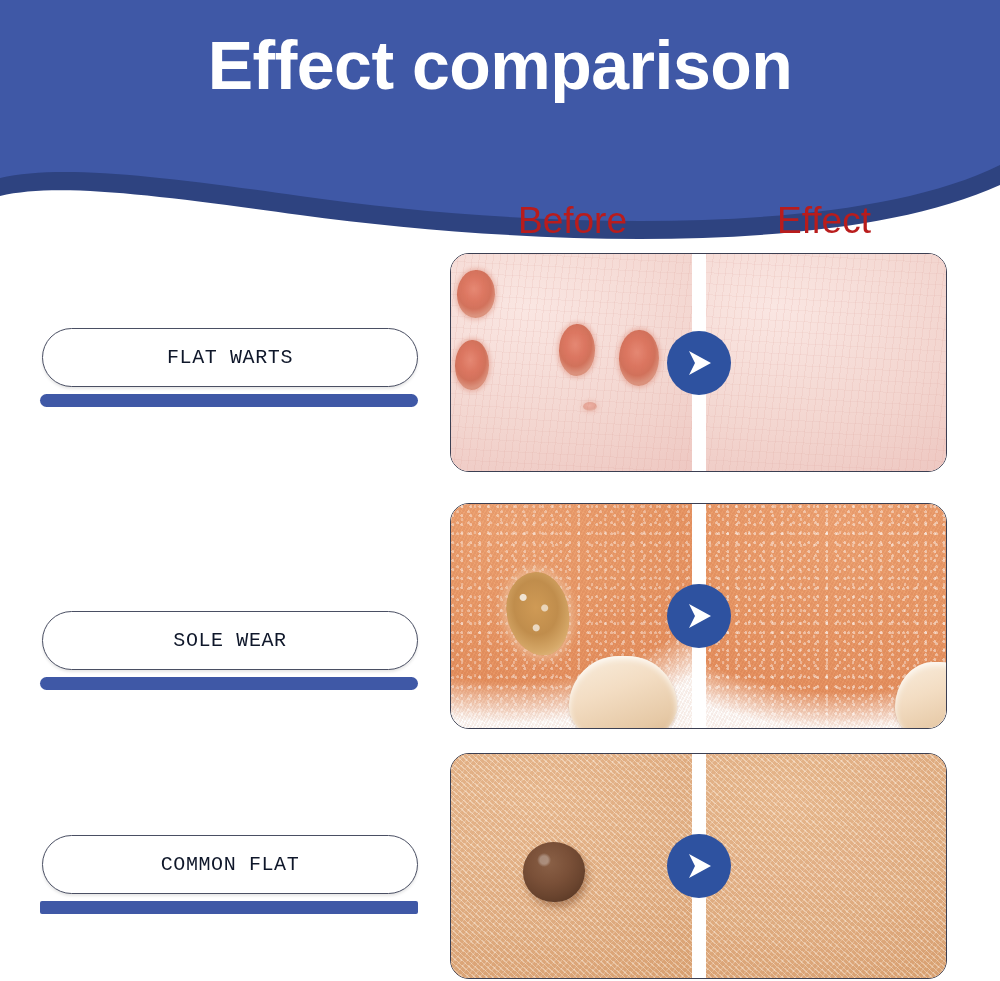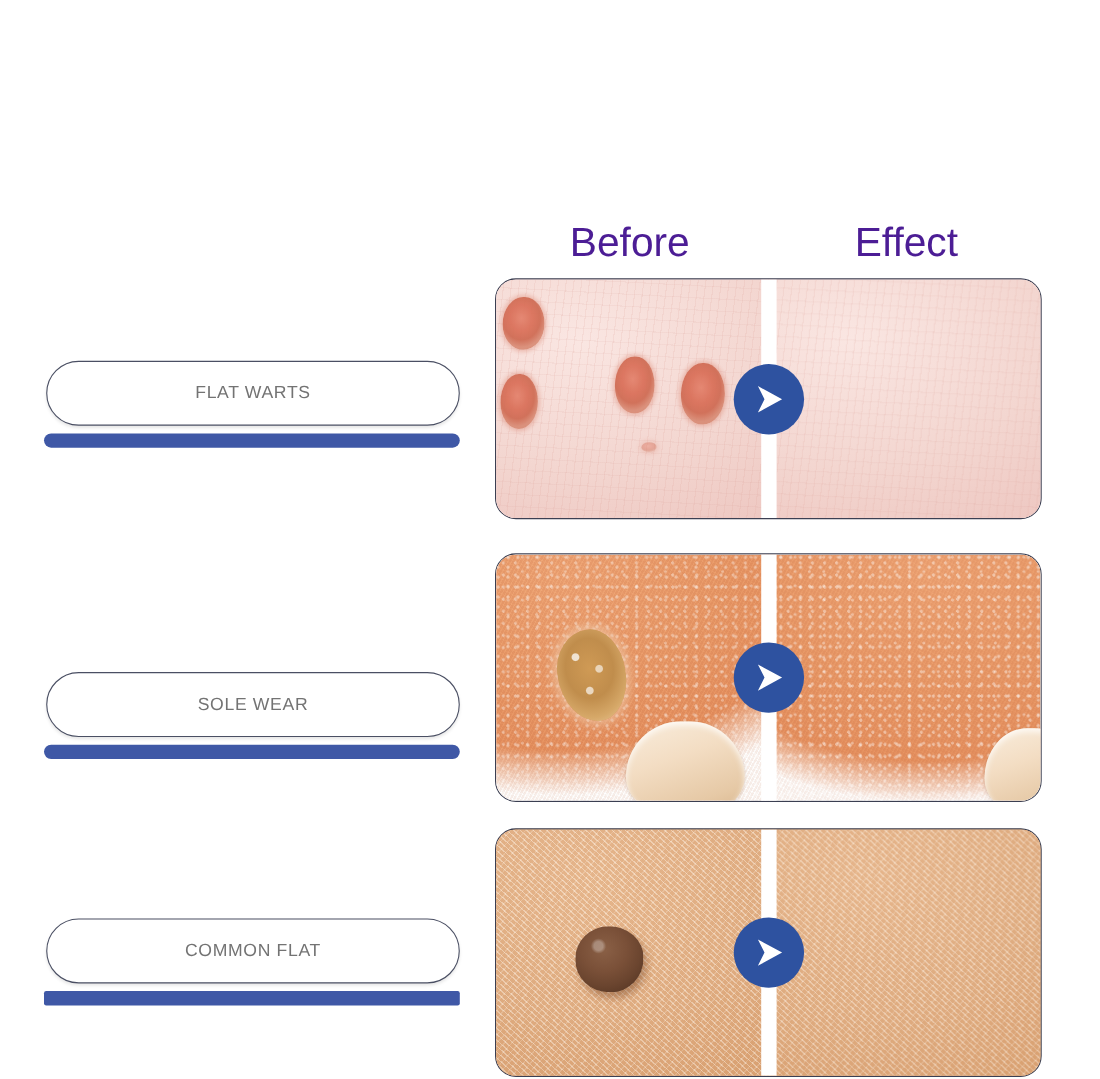--- a/index.html
+++ b/index.html
@@ -42,21 +42,21 @@
     font-weight: bold;
     letter-spacing: -0.5px;
     line-height: 1.05;
     font-family: "Liberation Sans", sans-serif;
     white-space: nowrap;
   }
 
   
   .caption {
     position: absolute;
-    color: #4c1d95;
+    color: #b91c1c;
     font-size: 37px;
     font-weight: normal;
     font-family: "Liberation Sans", sans-serif;
     white-space: nowrap;
   }
   .caption-before { left: 518px; top: 200px; }
   .caption-after  { left: 777px; top: 200px; }
 
   
   .label-group { position: absolute; left: 40px; width: 378px; }
@@ -67,24 +67,24 @@
     margin-left: 2px;
     border: 1.5px solid #4a4f63;
     border-radius: 32px;
     background: #ffffff;
     display: flex;
     align-items: center;
     justify-content: center;
     box-shadow: 0 2px 3px rgba(0,0,0,0.10);
   }
   .label-pill span {
-    color: #737373;
-    font-size: 16px;
+    color: #0f172a;
+    font-size: 20px;
     letter-spacing: 0.6px;
-    font-family: Liberation Sans, sans-serif;
+    font-family: Liberation Mono, monospace;
     white-space: nowrap;
   }
   .label-bar {
     width: 378px;
     height: 13px;
     margin-top: 7px;
     background: #3f58a6;
     border-radius: 7px;
   }
   .label-bar.square { border-radius: 2px; }
@@ -227,20 +227,29 @@
       radial-gradient(circle at 34% 30%, rgba(255,255,255,0.30) 0 4px, rgba(255,255,255,0) 7px),
       radial-gradient(70% 70% at 42% 35%, #8a6046 0%, #7a5038 48%, #6b452f 78%, #5d3b27 100%);
     box-shadow: 3px 5px 7px rgba(120,70,40,0.45);
   }
 </style>
 </head>
 <body>
 
 <div id="page">
 
+  <div class="header-wrap">
+    <svg class="header-svg" width="1000" height="250" viewBox="0 0 1000 250">
+
+      <path d="M0,0 L1000,0 L1000,185 C840,258 520,245 300,215 C160,196 60,182 0,196 Z" fill="#2e4380"></path>
+
+      <path d="M0,0 L1000,0 L1000,165 C850,240 520,228 300,196 C160,176 60,164 0,178 Z" fill="#3f58a6"></path>
+    </svg>
+    <div class="header-title">Effect comparison</div>
+  </div>
 
   <div class="caption caption-before">Before</div>
   <div class="caption caption-after">Effect</div>
 
   <div class="label-group group-1">
     <div class="label-pill">
       <span>FLAT WARTS</span>
     </div>
     <div class="label-bar"></div>
   </div>

